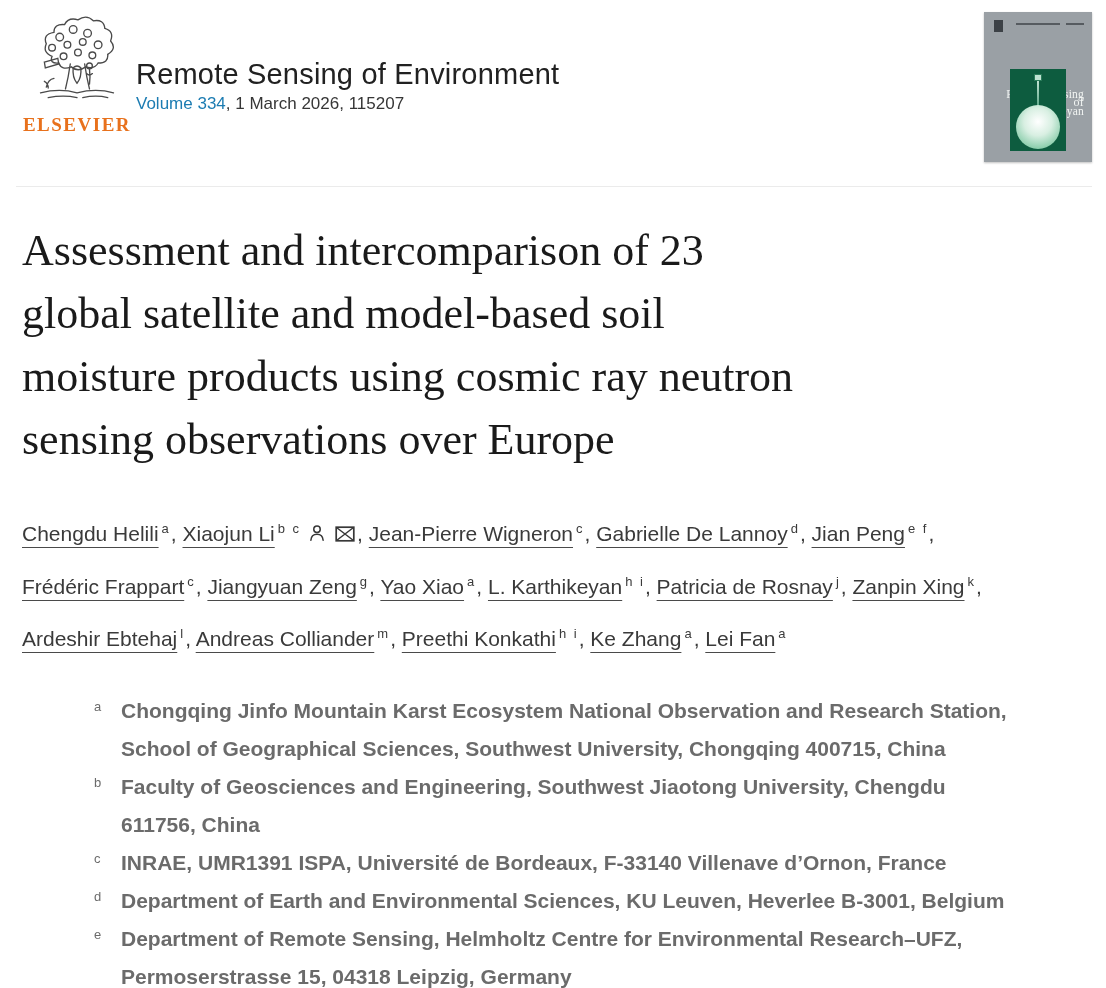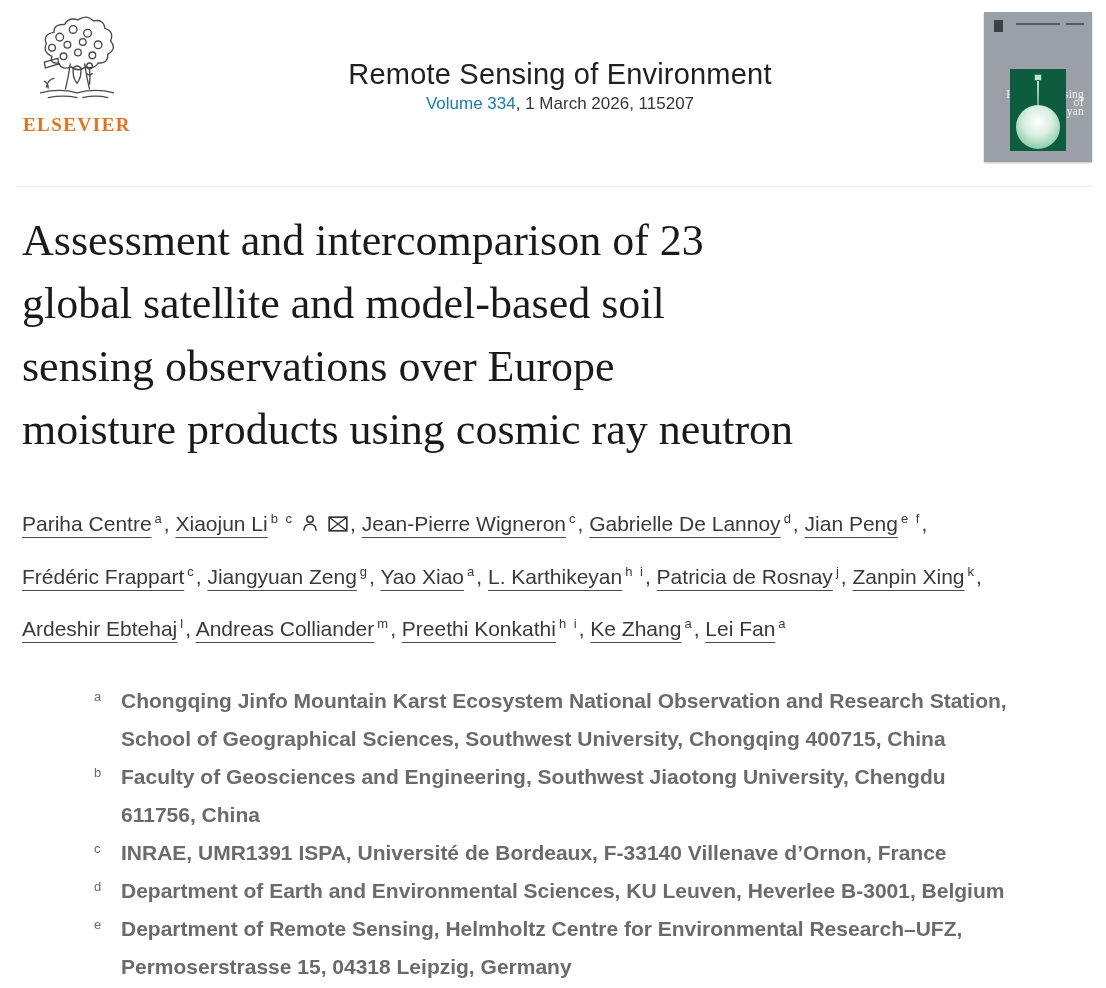--- a/index.html
+++ b/index.html
@@ -16,21 +16,21 @@
     display: flex; align-items: flex-start;
     padding: 10px 14px 0 18px; height: 176px;
   }
   .logo-block { width: 118px; flex: 0 0 auto; text-align: center; padding-top: 6px; }
   .logo-tree { display: block; margin: 0 auto; }
   .logo-wordmark {
     font-family: "Liberation Serif", serif;
     color: #e8711c; font-size: 19px; font-weight: bold;
     letter-spacing: 1.5px; margin-top: 2px;
   }
-  .journal-meta { flex: 1 1 auto; text-align: center; padding-top: 48px; }
+  .journal-meta { flex: 1 1 auto; padding-top: 48px; }
   .journal-title {
     font-size: 29px; font-weight: 400; color: #212121;
     letter-spacing: 0.2px; cursor: pointer;
   }
   .volume-line { margin-top: 3px; font-size: 17px; color: #363636; }
   .volume-link { color: #1c7cb2; text-decoration: none; cursor: pointer; }
 
   
   .cover-thumb {
     flex: 0 0 auto; width: 108px; height: 150px; margin-top: 2px;
@@ -56,21 +56,21 @@
   .cover-art .sphere {
     position: absolute; left: 6px; top: 36px; width: 44px; height: 44px; border-radius: 50%;
     background: radial-gradient(circle at 50% 38%, #ffffff 0%, #d8efe2 40%, #8ecfae 75%, #5fb28c 100%);
   }
 
   .divider { border: none; border-top: 1px solid #ebebeb; margin: 10px 14px 0 16px; }
 
   
   .article-body { padding: 0 22px; }
   .article-title {
-    margin-top: 22px;
+    margin-top: 32px;
     font-family: "Liberation Serif", serif;
     font-weight: 400; color: #1a1a1a;
     font-size: 44px; line-height: 63px;
   }
   .article-title div { white-space: nowrap; }
 
   .author-list {
     margin-top: 34px; width: 1062px;
     font-size: 21px; line-height: 47px; color: #3a3a3a;
   }
@@ -160,25 +160,25 @@
       </div>
     </div>
   </header>
 
   <hr class="divider">
 
   <main class="article-body">
     <h1 class="article-title">
         <div>Assessment and intercomparison of 23</div>
         <div>global satellite and model-based soil</div>
+        <div>moisture products using cosmic ray neutron</div>
         <div>sensing observations over Europe</div>
-        <div>moisture products using cosmic ray neutron</div>
       </h1>
 
-    <div class="author-list"><span class="author"><span class="author-name">Pariha Centre</span><sup class="author-sup">a</sup></span><span class="author-sep">, </span><span class="author"><span class="author-name">Xiaojun Li</span><sup class="author-sup">b c</sup><span class="author-icon"><svg width="18" height="18" viewBox="0 0 20 20">
+    <div class="author-list"><span class="author"><span class="author-name">Chengdu Helili</span><sup class="author-sup">a</sup></span><span class="author-sep">, </span><span class="author"><span class="author-name">Xiaojun Li</span><sup class="author-sup">b c</sup><span class="author-icon"><svg width="18" height="18" viewBox="0 0 20 20">
               <circle cx="10" cy="5.8" r="3.6" fill="none" stroke="#383838" stroke-width="1.7"></circle>
               <path d="M3.2 18 c0.3-4.4 3.2-6.7 6.8-6.7 s6.5 2.3 6.8 6.7" fill="none" stroke="#383838" stroke-width="1.7" stroke-linecap="round"></path>
             </svg></span><span class="author-icon"><svg width="20" height="16" viewBox="0 0 20 16">
               <rect x="1.2" y="1.2" width="17.6" height="13.6" fill="none" stroke="#383838" stroke-width="1.7"></rect>
               <path d="M1.5 1.5 L18.5 14.5 M18.5 1.5 L1.5 14.5" fill="none" stroke="#383838" stroke-width="1.5"></path>
             </svg></span></span><span class="author-sep">, </span><span class="author"><span class="author-name">Jean-Pierre Wigneron</span><sup class="author-sup">c</sup></span><span class="author-sep">, </span><span class="author"><span class="author-name">Gabrielle De Lannoy</span><sup class="author-sup">d</sup></span><span class="author-sep">, </span><span class="author"><span class="author-name">Jian Peng</span><sup class="author-sup">e f</sup></span><span class="author-sep">, </span><span class="author"><span class="author-name">Frédéric Frappart</span><sup class="author-sup">c</sup></span><span class="author-sep">, </span><span class="author"><span class="author-name">Jiangyuan Zeng</span><sup class="author-sup">g</sup></span><span class="author-sep">, </span><span class="author"><span class="author-name">Yao Xiao</span><sup class="author-sup">a</sup></span><span class="author-sep">, </span><span class="author"><span class="author-name">L. Karthikeyan</span><sup class="author-sup">h i</sup></span><span class="author-sep">, </span><span class="author"><span class="author-name">Patricia de Rosnay</span><sup class="author-sup">j</sup></span><span class="author-sep">, </span><span class="author"><span class="author-name">Zanpin Xing</span><sup class="author-sup">k</sup></span><span class="author-sep">, </span><span class="author"><span class="author-name">Ardeshir Ebtehaj</span><sup class="author-sup">l</sup></span><span class="author-sep">, </span><span class="author"><span class="author-name">Andreas Colliander</span><sup class="author-sup">m</sup></span><span class="author-sep">, </span><span class="author"><span class="author-name">Preethi Konkathi</span><sup class="author-sup">h i</sup></span><span class="author-sep">, </span><span class="author"><span class="author-name">Ke Zhang</span><sup class="author-sup">a</sup></span><span class="author-sep">, </span><span class="author"><span class="author-name">Lei Fan</span><sup class="author-sup">a</sup></span></div>
 
     <div class="affiliation-list">
         <div class="affiliation-item">
           <span class="affiliation-sup">a</span>

